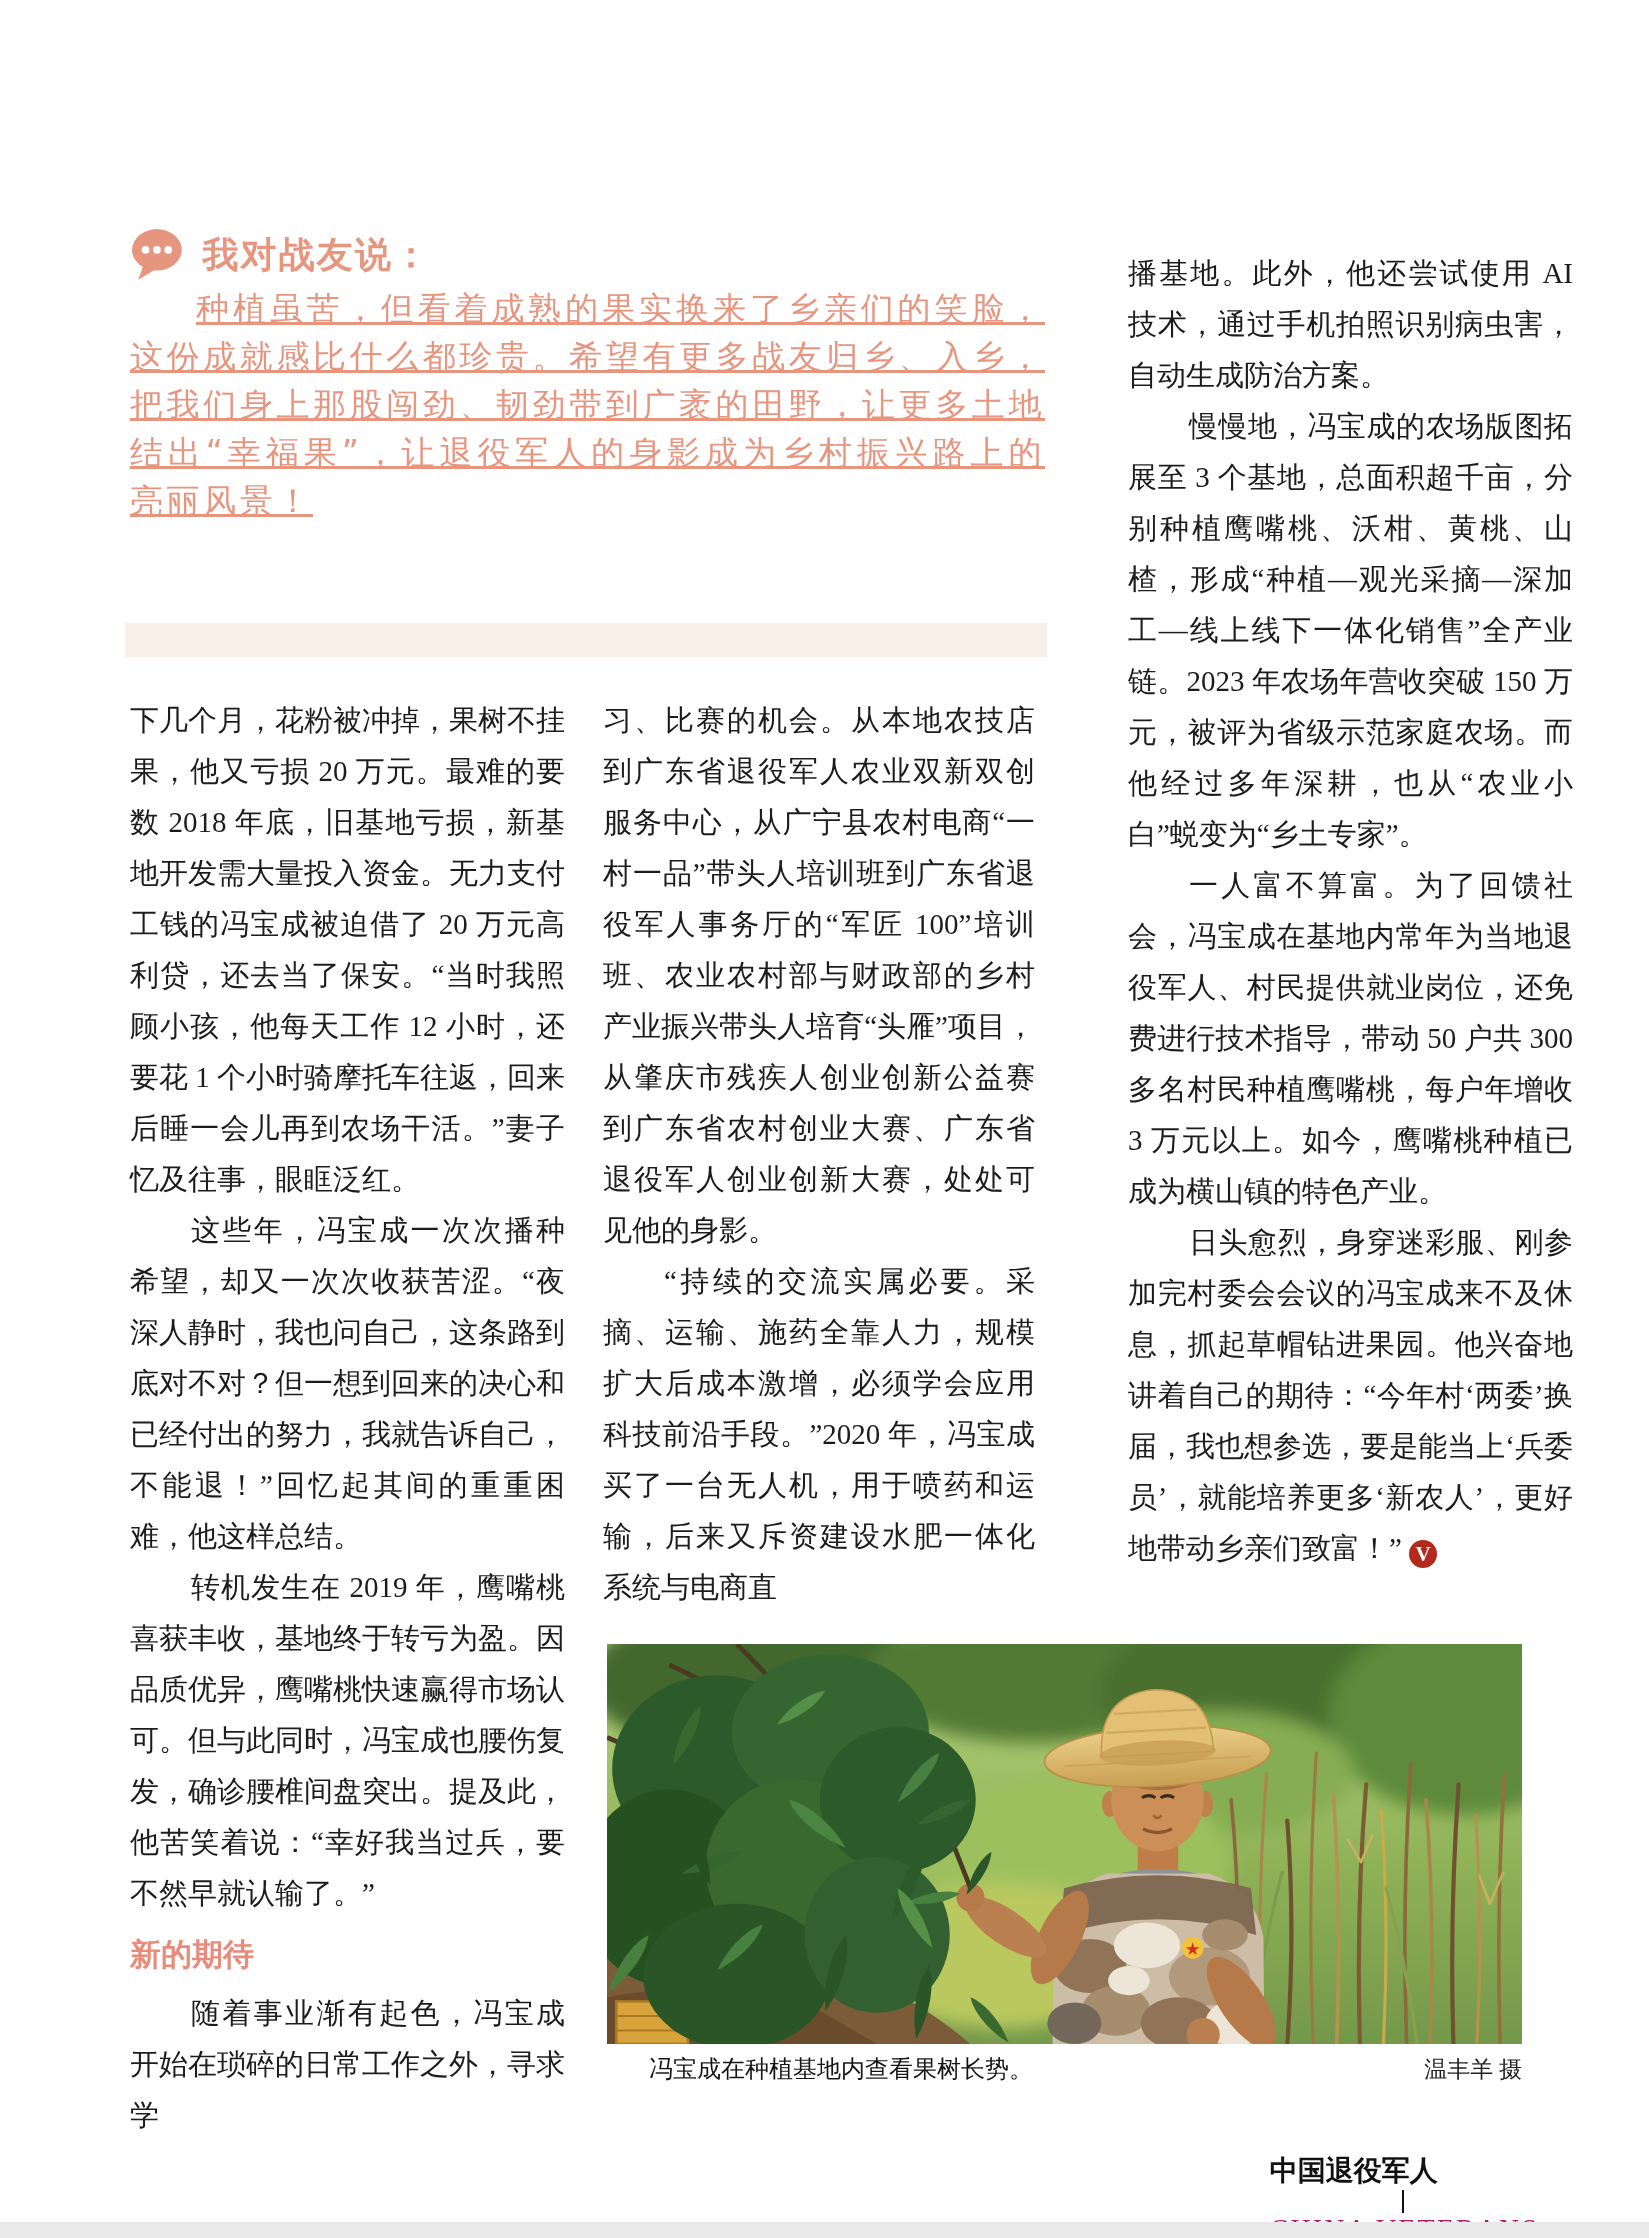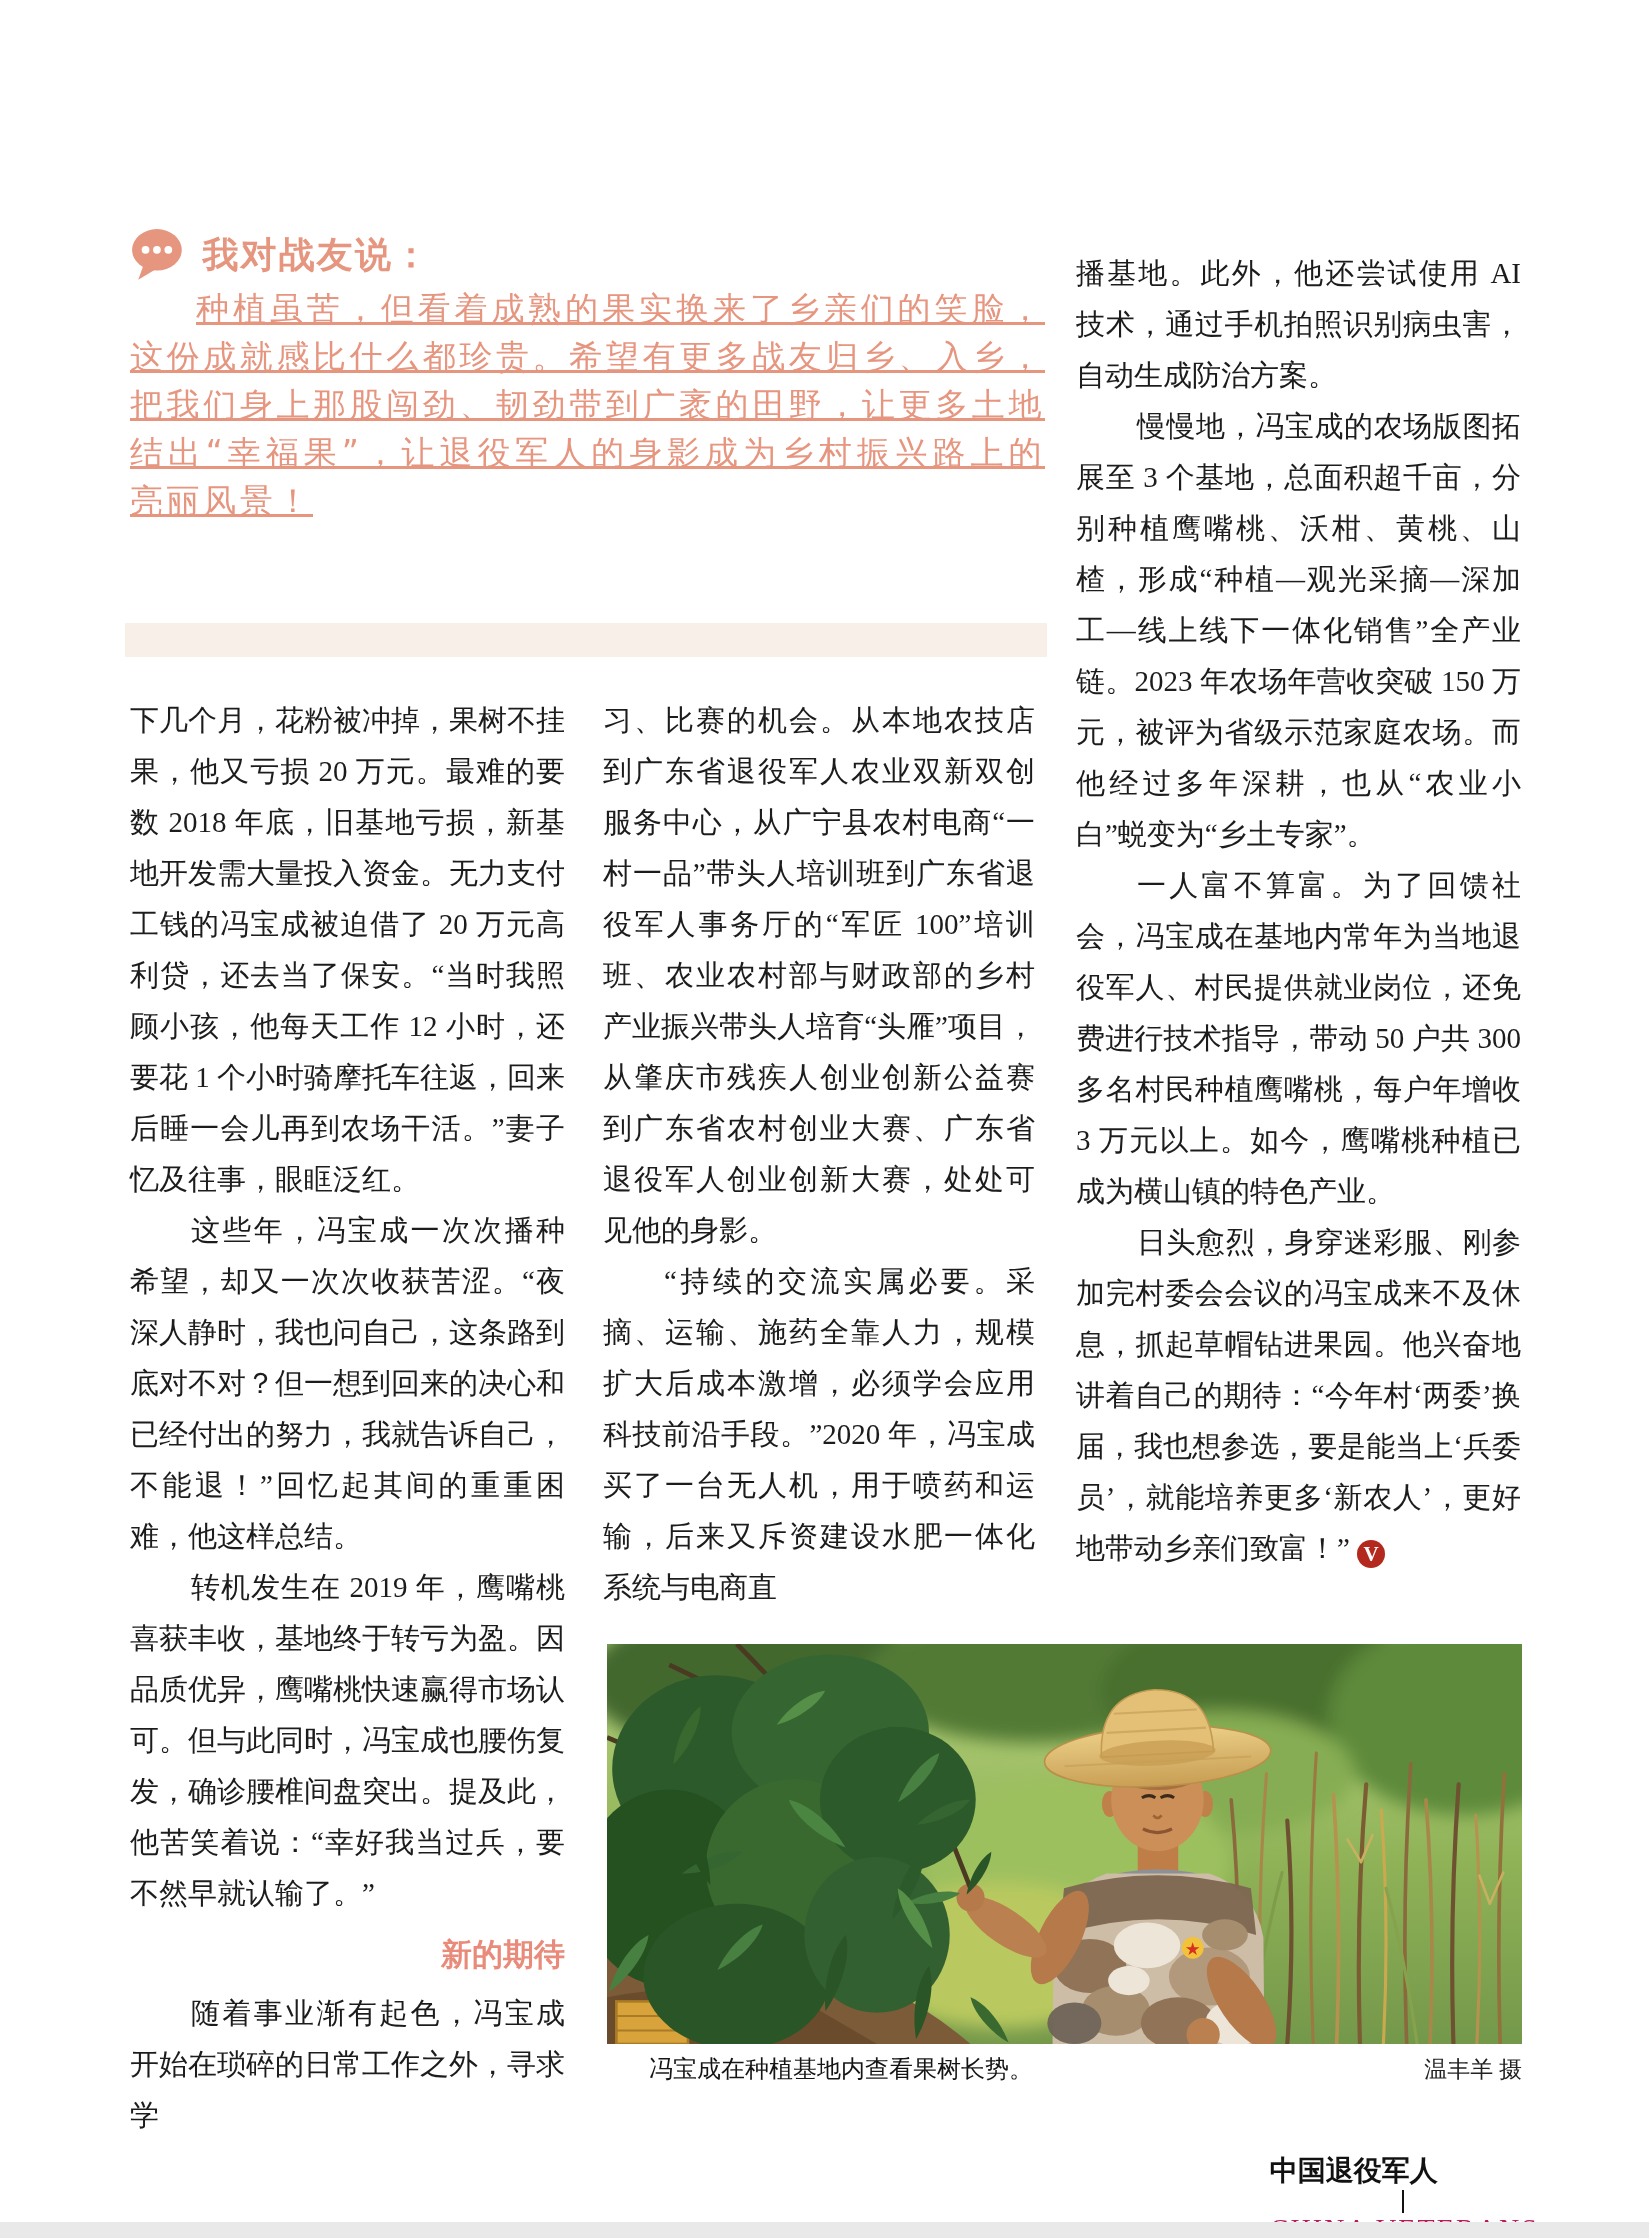--- a/index.html
+++ b/index.html
@@ -17,22 +17,22 @@
   .q-bar{position:absolute;left:125px;top:623px;width:922px;height:34px;
          background:var(--bar-color,#f9efe9);}
 
   
   .col{position:absolute;font-size:29px;line-height:51px;text-align:justify;
        text-justify:inter-character;word-break:break-all;}
   .col p{margin:0;text-indent:2.1em;}
   .col p.noindent{text-indent:0;}
   .col1{left:130px;top:695px;width:435px;height:1434px;}
   .col2{left:603px;top:695px;width:432px;height:883px;}
-  .col3{left:1076px;top:248px;width:445px;height:1320px;}
-  .subhead{margin:10.4px 0 7.3px 0;text-align:right;text-indent:0;
+  .col3{left:1128px;top:248px;width:445px;height:1320px;}
+  .subhead{margin:10.4px 0 7.3px 0;text-align:left;text-indent:0;
            font-size:31px;line-height:51px;font-weight:700;
            color:var(--heading-color,#e98b7a);}
   .vmark{display:inline-block;width:28px;height:28px;border-radius:50%;
          background:var(--end-mark-color,#b3291d);color:#ffffff;
          font-family:"Liberation Serif",serif;font-weight:700;font-size:21px;
          line-height:28px;text-align:center;text-indent:0;letter-spacing:0;
          margin-left:7.3px;vertical-align:-3.1px;}
 
   
   .photo-frame{position:absolute;left:607px;top:1644px;width:915px;height:400px;overflow:hidden;}

